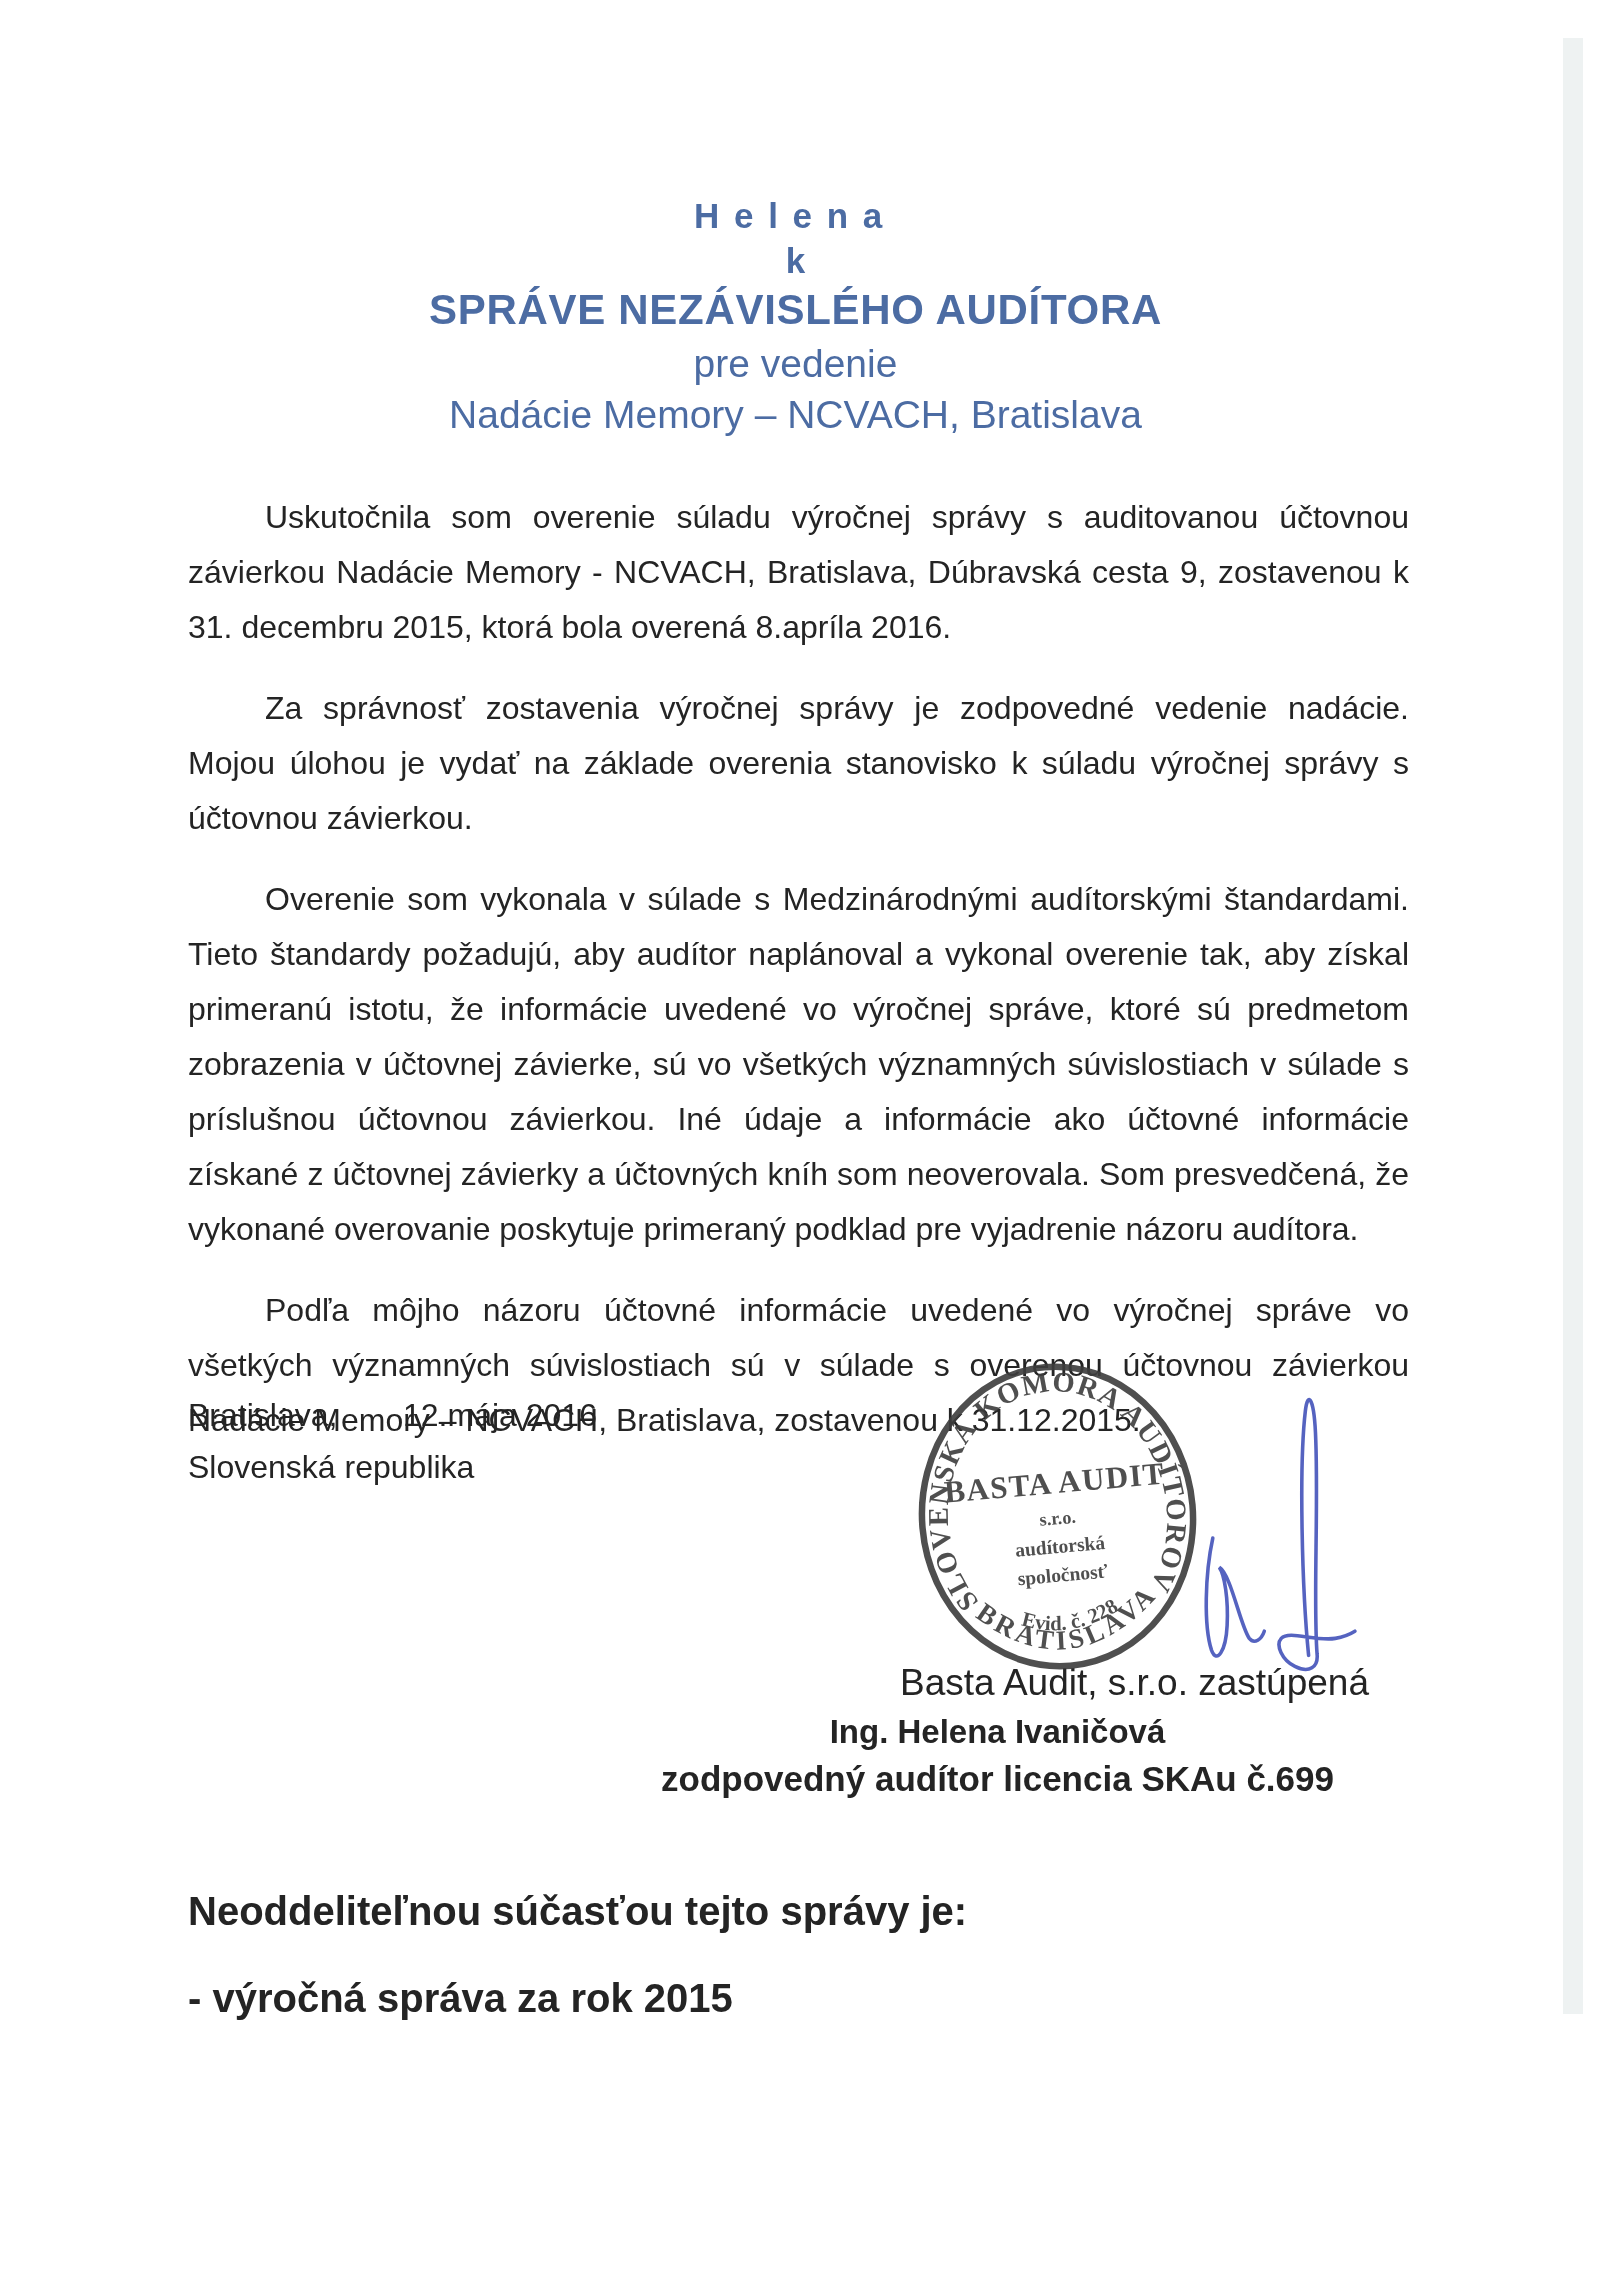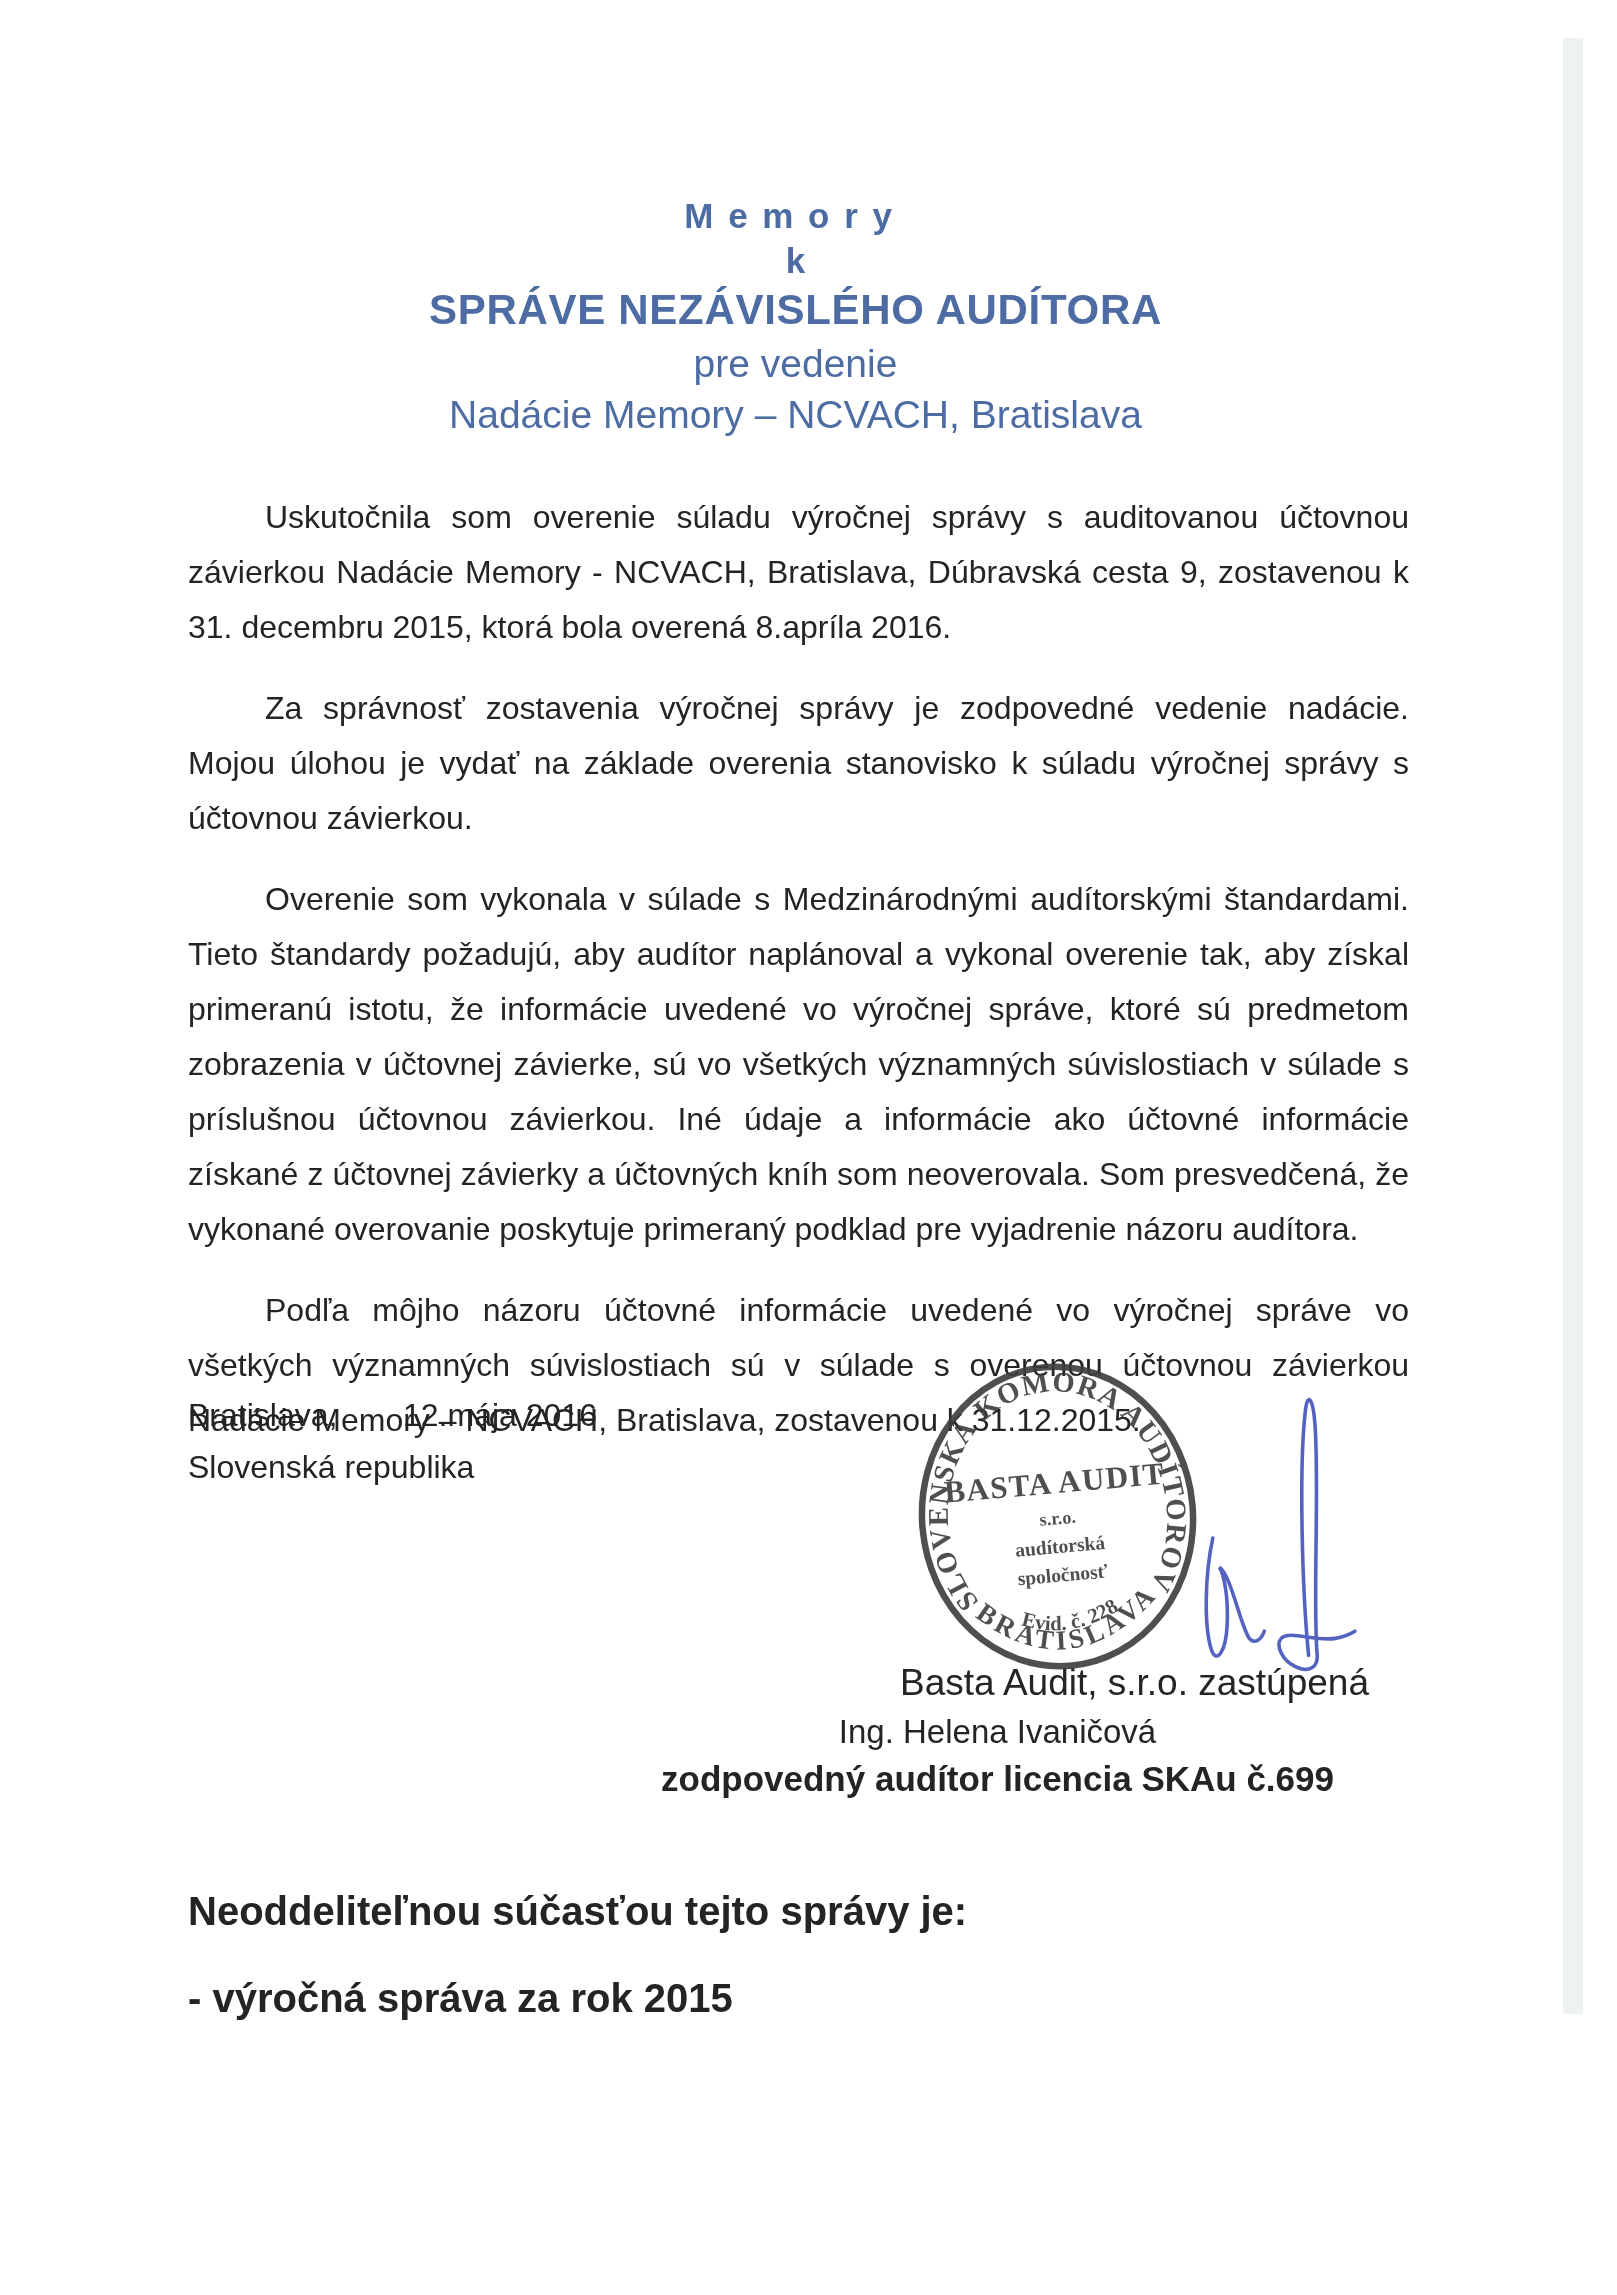--- a/index.html
+++ b/index.html
@@ -18,21 +18,21 @@
 
   .content { position:absolute; left:188px; top:490px; width:1221px;
     font-size:32px; line-height:1.72; text-align:justify; }
   .content p { margin:0 0 26px 0; text-indent:77px; }
 
   .dateline { position:absolute; left:188px; top:1390px; font-size:32px; line-height:1.62; }
   .city { display:inline-block; min-width:215px; }
 
   .signatory { position:absolute; left:626px; top:1662px; width:743px; text-align:center; }
   .s1 { font-size:37px;text-align:right; }
-  .s2 { font-size:33px; font-weight:normal; margin-top:9px; }
+  .s2 { font-size:33px; font-weight:bold; margin-top:9px; }
   .s3 { font-size:35px; font-weight:bold; margin-top:7.8px; }
   .s4 { font-size:33px; margin-top:7.8px; }
 
   .footer { position:absolute; left:188px; top:1889px; font-size:40px; font-weight:bold; }
   .f2 { margin-top:42px; }
 
   .stamp { position:absolute; left:910px; top:1355px; width:295px; height:323px;
     transform:rotate(-5deg); opacity:0.9; }
   .stamp text { font-family:"Liberation Serif", serif; font-weight:bold; fill:#3d3d3d; }
 
@@ -40,21 +40,21 @@
   .sig path { fill:none; stroke:#4756bb; stroke-width:5.5; stroke-linecap:round; opacity:0.92; }
 </style>
 </head>
 <body>
 
 <div class="page">
 
   <div class="edge-strip"></div>
 
   <div class="titles">
-    <div class="t1">Memory</div>
+    <div class="t1">Helena</div>
     <div class="t2">k</div>
     <div class="t3">SPRÁVE NEZÁVISLÉHO AUDÍTORA</div>
     <div class="t4">pre vedenie</div>
     <div class="t5">Nadácie Memory – NCVACH, Bratislava</div>
   </div>
 
   <div class="content">
     <p>Uskutočnila som overenie súladu výročnej správy s auditovanou účtovnou závierkou Nadácie Memory - NCVACH, Bratislava, Dúbravská cesta 9, zostavenou k 31. decembru 2015, ktorá bola overená 8.apríla 2016.</p>
     <p>Za správnosť zostavenia výročnej správy je zodpovedné vedenie nadácie. Mojou úlohou je vydať na základe overenia stanovisko k súladu výročnej správy s účtovnou závierkou.</p>
     <p>Overenie som vykonala v súlade s Medzinárodnými audítorskými štandardami. Tieto štandardy požadujú, aby audítor naplánoval a vykonal overenie tak, aby získal primeranú istotu, že informácie uvedené vo výročnej správe, ktoré sú predmetom zobrazenia v účtovnej závierke, sú vo všetkých významných súvislostiach v súlade s príslušnou účtovnou závierkou. Iné údaje a informácie ako účtovné informácie získané z účtovnej závierky a účtovných kníh som neoverovala. Som presvedčená, že vykonané overovanie poskytuje primeraný podklad pre vyjadrenie názoru audítora.</p>

